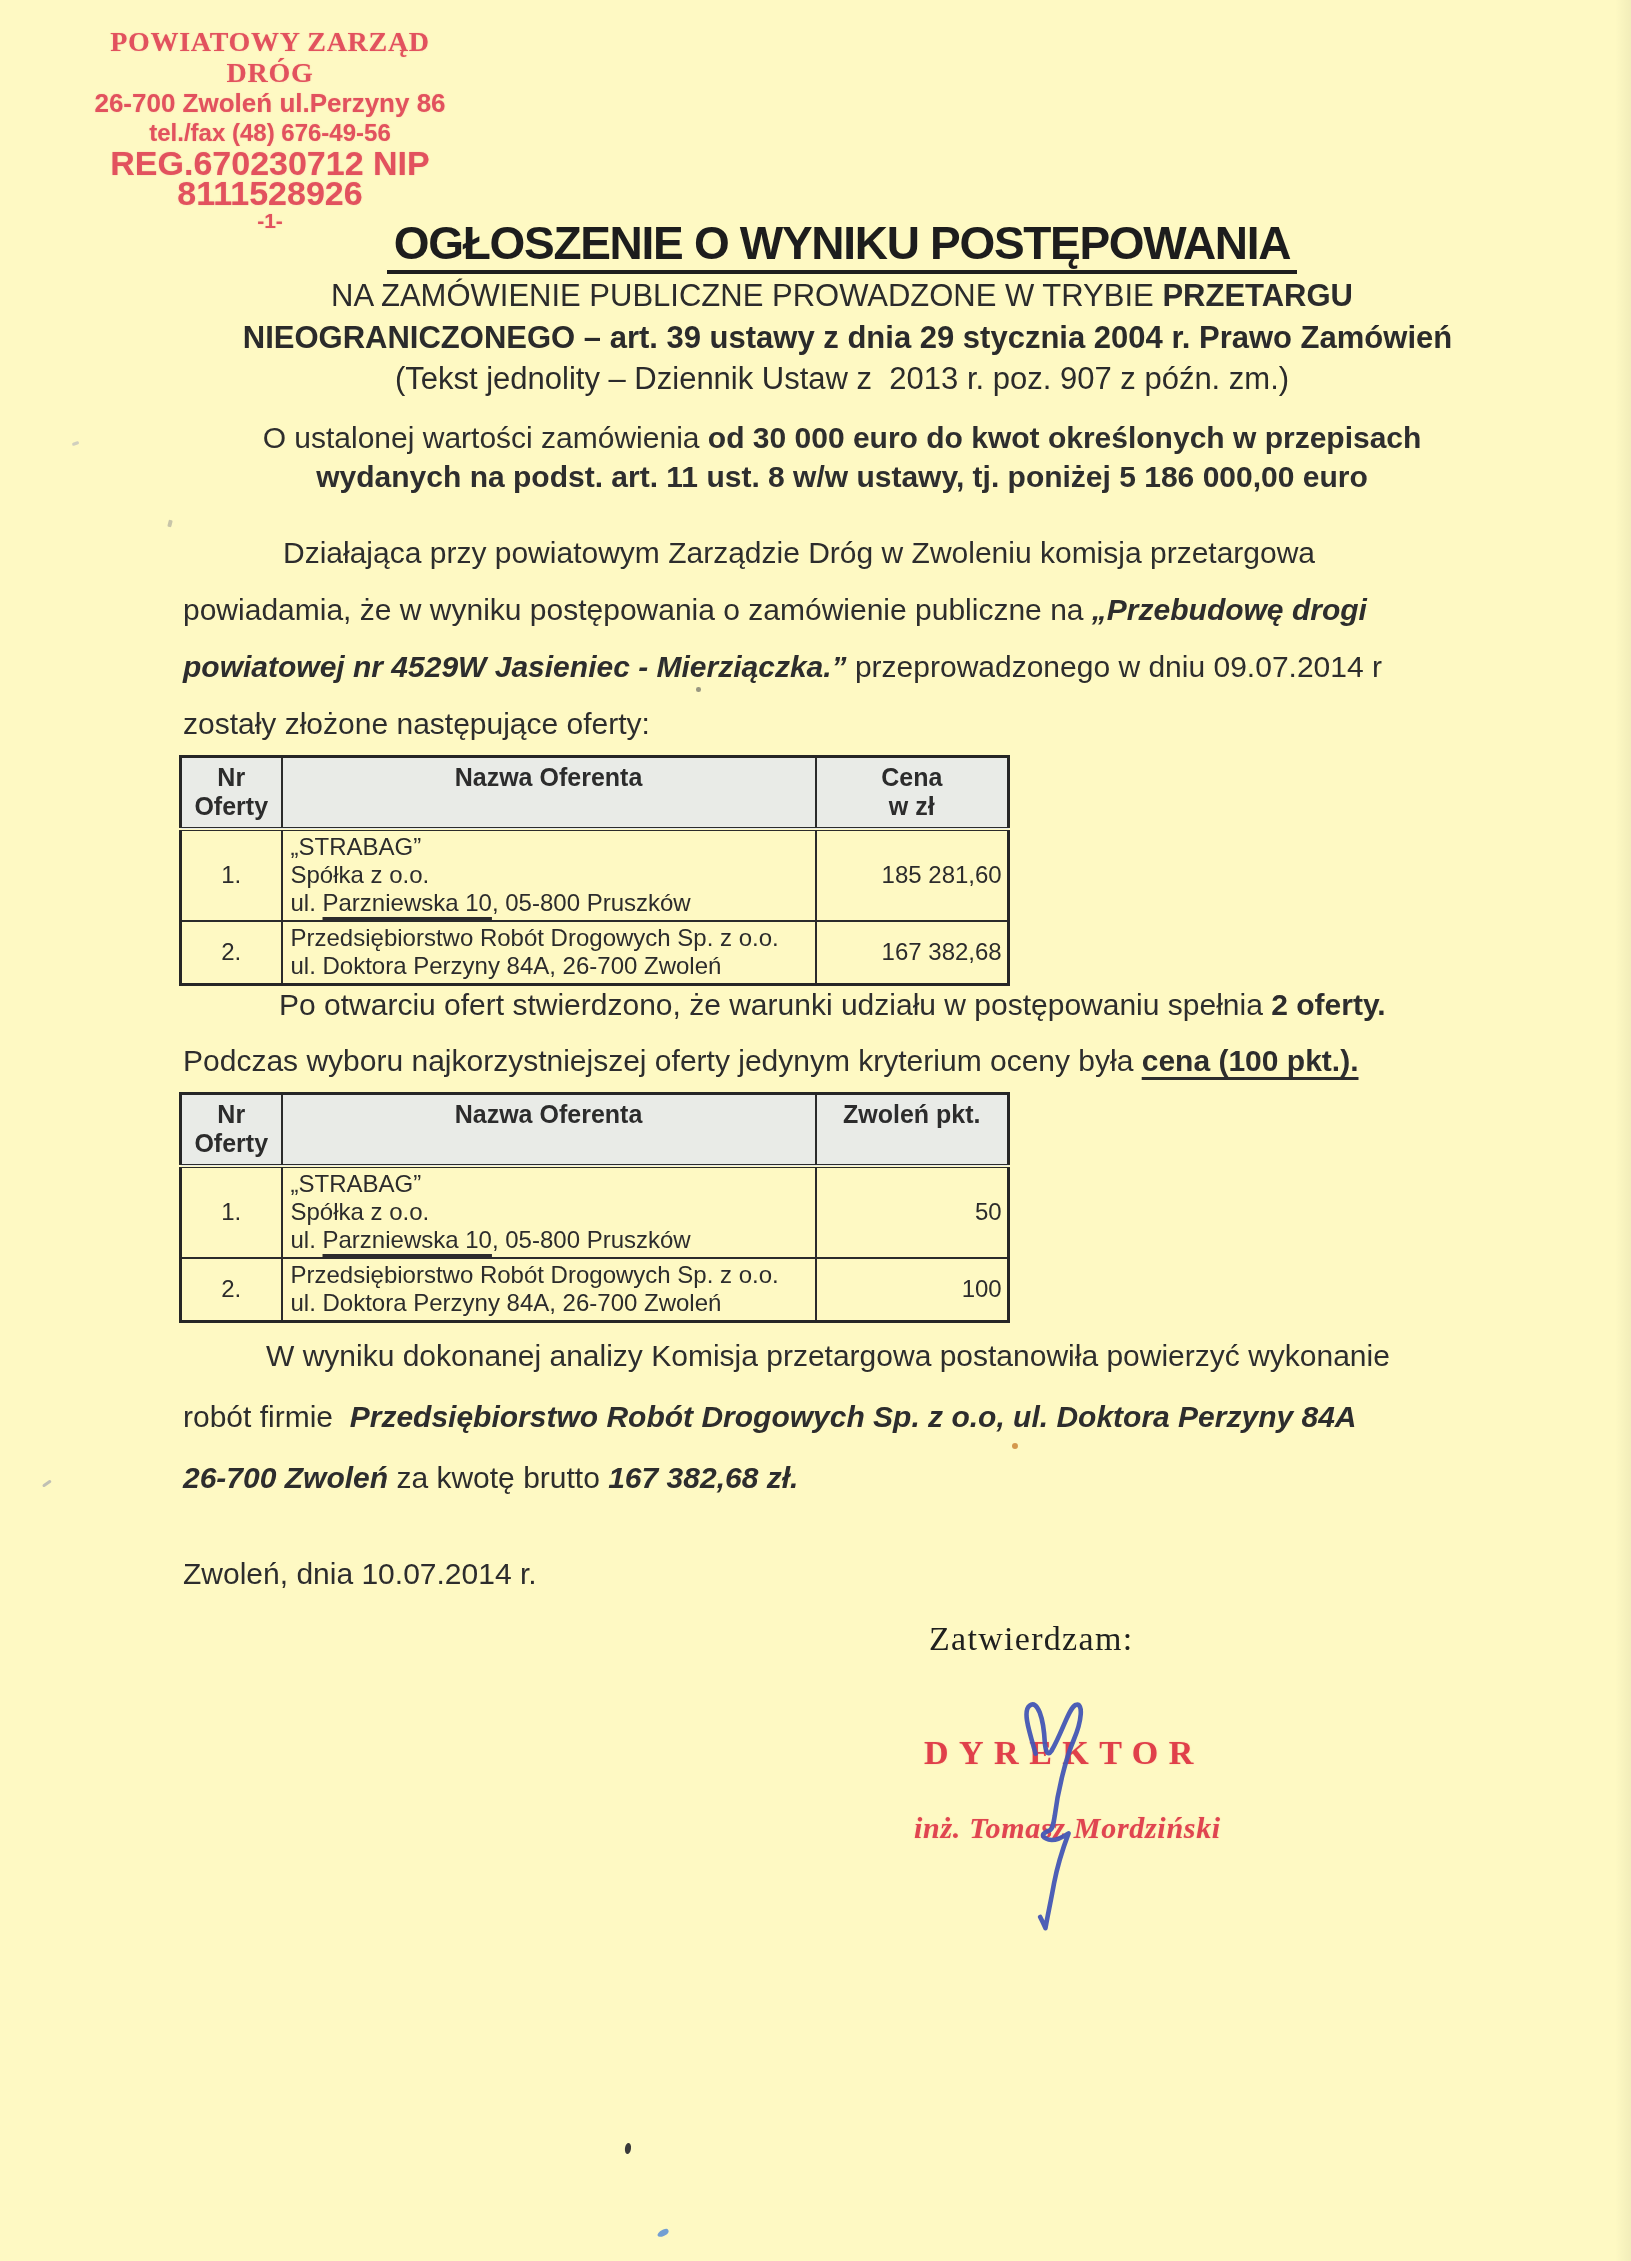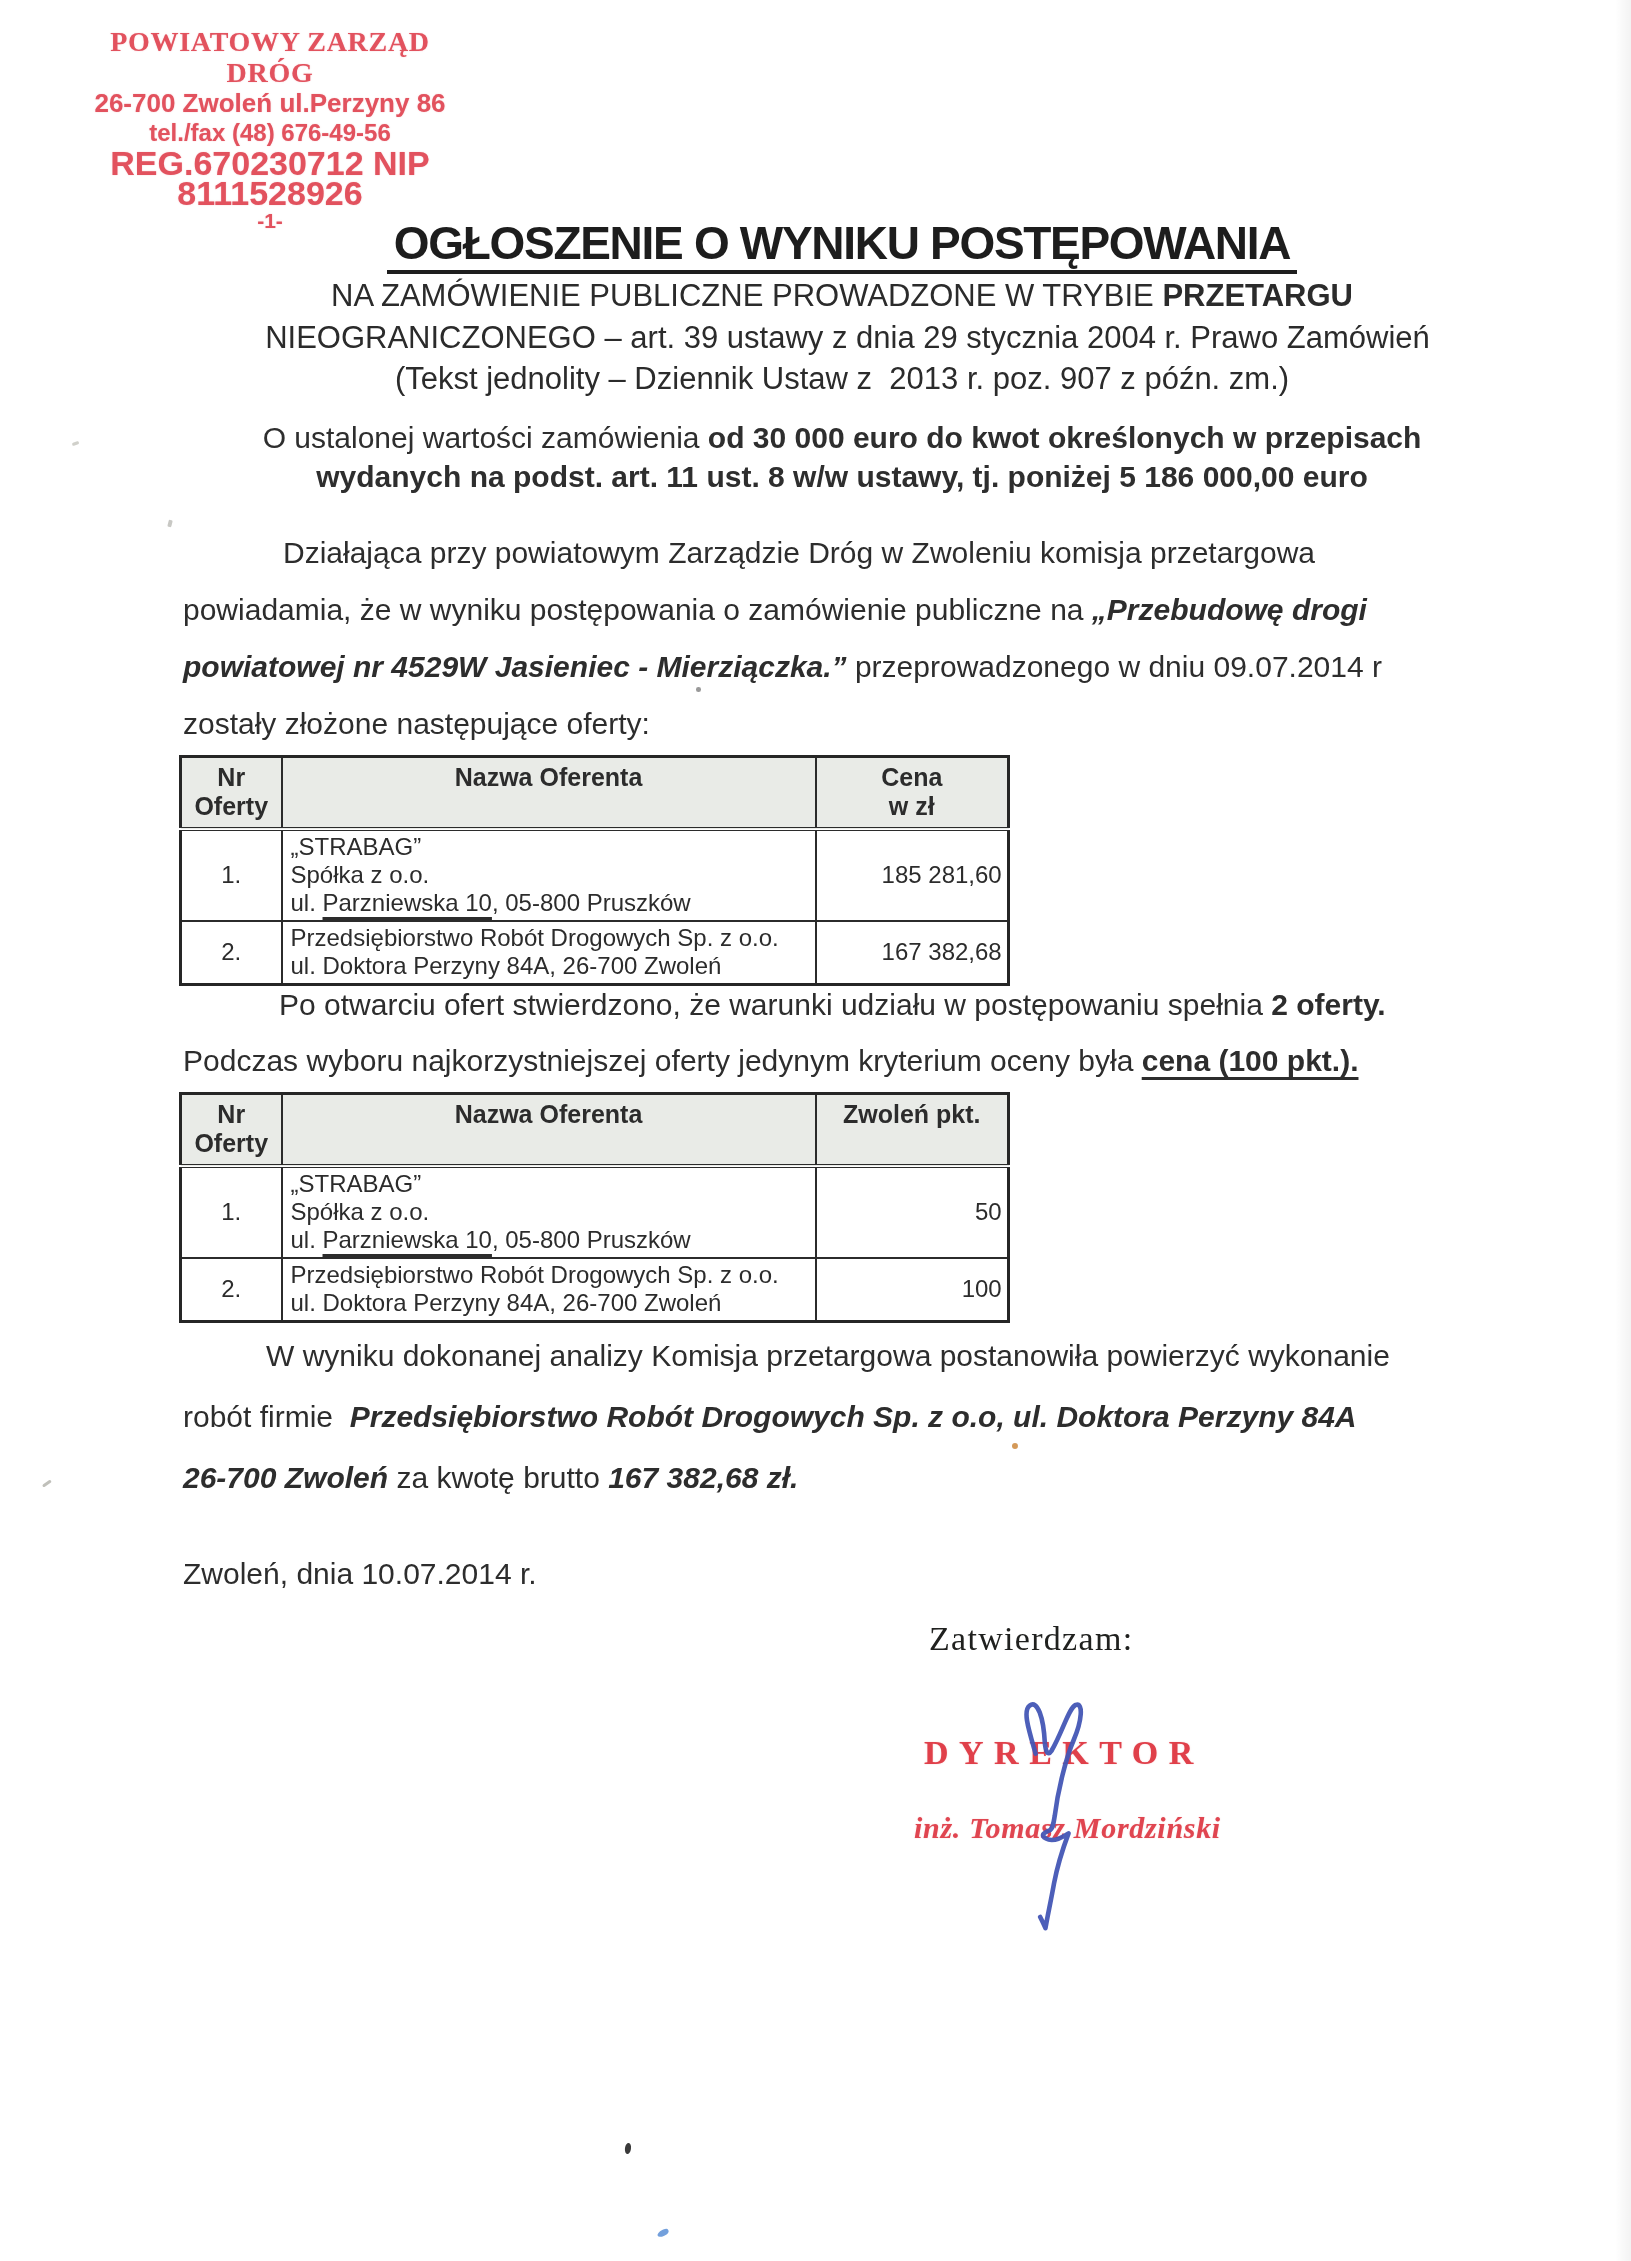--- a/index.html
+++ b/index.html
@@ -1,18 +1,18 @@
 <!DOCTYPE html>
 <html lang="pl" style="font-size:10.5px"><head>
 <meta charset="utf-8">
 <style>
   html,body { margin:0; padding:0; background:#e8e8e8; }
   .page {
     position:relative; width:1632px; height:2261px;
-    background:#ffffff; overflow:hidden;
+    background:#fef9c3; overflow:hidden;
     font-family:"Liberation Sans", sans-serif; color:#2e2e2e;
   }
   .page::after {
     content:''; position:absolute; right:0; top:0; width:17px; height:100%;
     background:linear-gradient(to right, rgba(0,0,0,0), rgba(0,0,0,0.05));
     pointer-events:none;
   }
 
   
   .stamp {
@@ -103,21 +103,21 @@
     <div class="stamp-l1">POWIATOWY ZARZĄD DRÓG</div>
     <div class="stamp-l2">26-700 Zwoleń  ul.Perzyny 86</div>
     <div class="stamp-l3">tel./fax (48) 676-49-56</div>
     <div class="stamp-l4">REG.670230712  NIP 8111528926</div>
     <div class="stamp-l5">-1-</div>
   </div>
 
   <div class="title-block">
     <span class="doc-title">OGŁOSZENIE O WYNIKU POSTĘPOWANIA</span>
     <div class="title-sub"><span>NA ZAMÓWIENIE PUBLICZNE PROWADZONE W TRYBIE </span><span style="font-weight: bold;">PRZETARGU</span></div>
-    <div class="title-sub"><span style="font-weight: normal; margin-left: 11px;">NIEOGRANICZONEGO – art. 39 ustawy z dnia 29 stycznia 2004 r. Prawo Zamówień</span></div>
+    <div class="title-sub"><span style="font-weight: bold; margin-left: 11px;">NIEOGRANICZONEGO – art. 39 ustawy z dnia 29 stycznia 2004 r. Prawo Zamówień</span></div>
     <div class="title-sub"><span>(Tekst jednolity – Dziennik Ustaw z&nbsp; 2013 r. poz. 907 z późn. zm.)</span></div>
   </div>
 
   <div class="value-note"><span>O ustalonej wartości zamówienia </span><span style="font-weight: bold;">od 30 000 euro do kwot określonych w przepisach</span><br><span style="font-weight: bold;">wydanych na podst. art. 11 ust. 8 w/w ustawy, tj. poniżej 5 186 000,00 euro</span></div>
 
   <div class="para" id="intro"><span>Działająca przy powiatowym Zarządzie Dróg w Zwoleniu komisja przetargowa</span><br><span>powiadamia, że w wyniku postępowania o zamówienie publiczne na </span><span style="font-weight: bold; font-style: italic;">„Przebudowę drogi</span><br><span style="font-weight: bold; font-style: italic;">powiatowej nr 4529W Jasieniec - Mierziączka.”</span><span> przeprowadzonego w dniu 09.07.2014 r</span><br><span>zostały złożone następujące oferty:</span></div>
 
   <table class="doc-table" id="table-price">
     <colgroup>
         <col style="width:101px">

